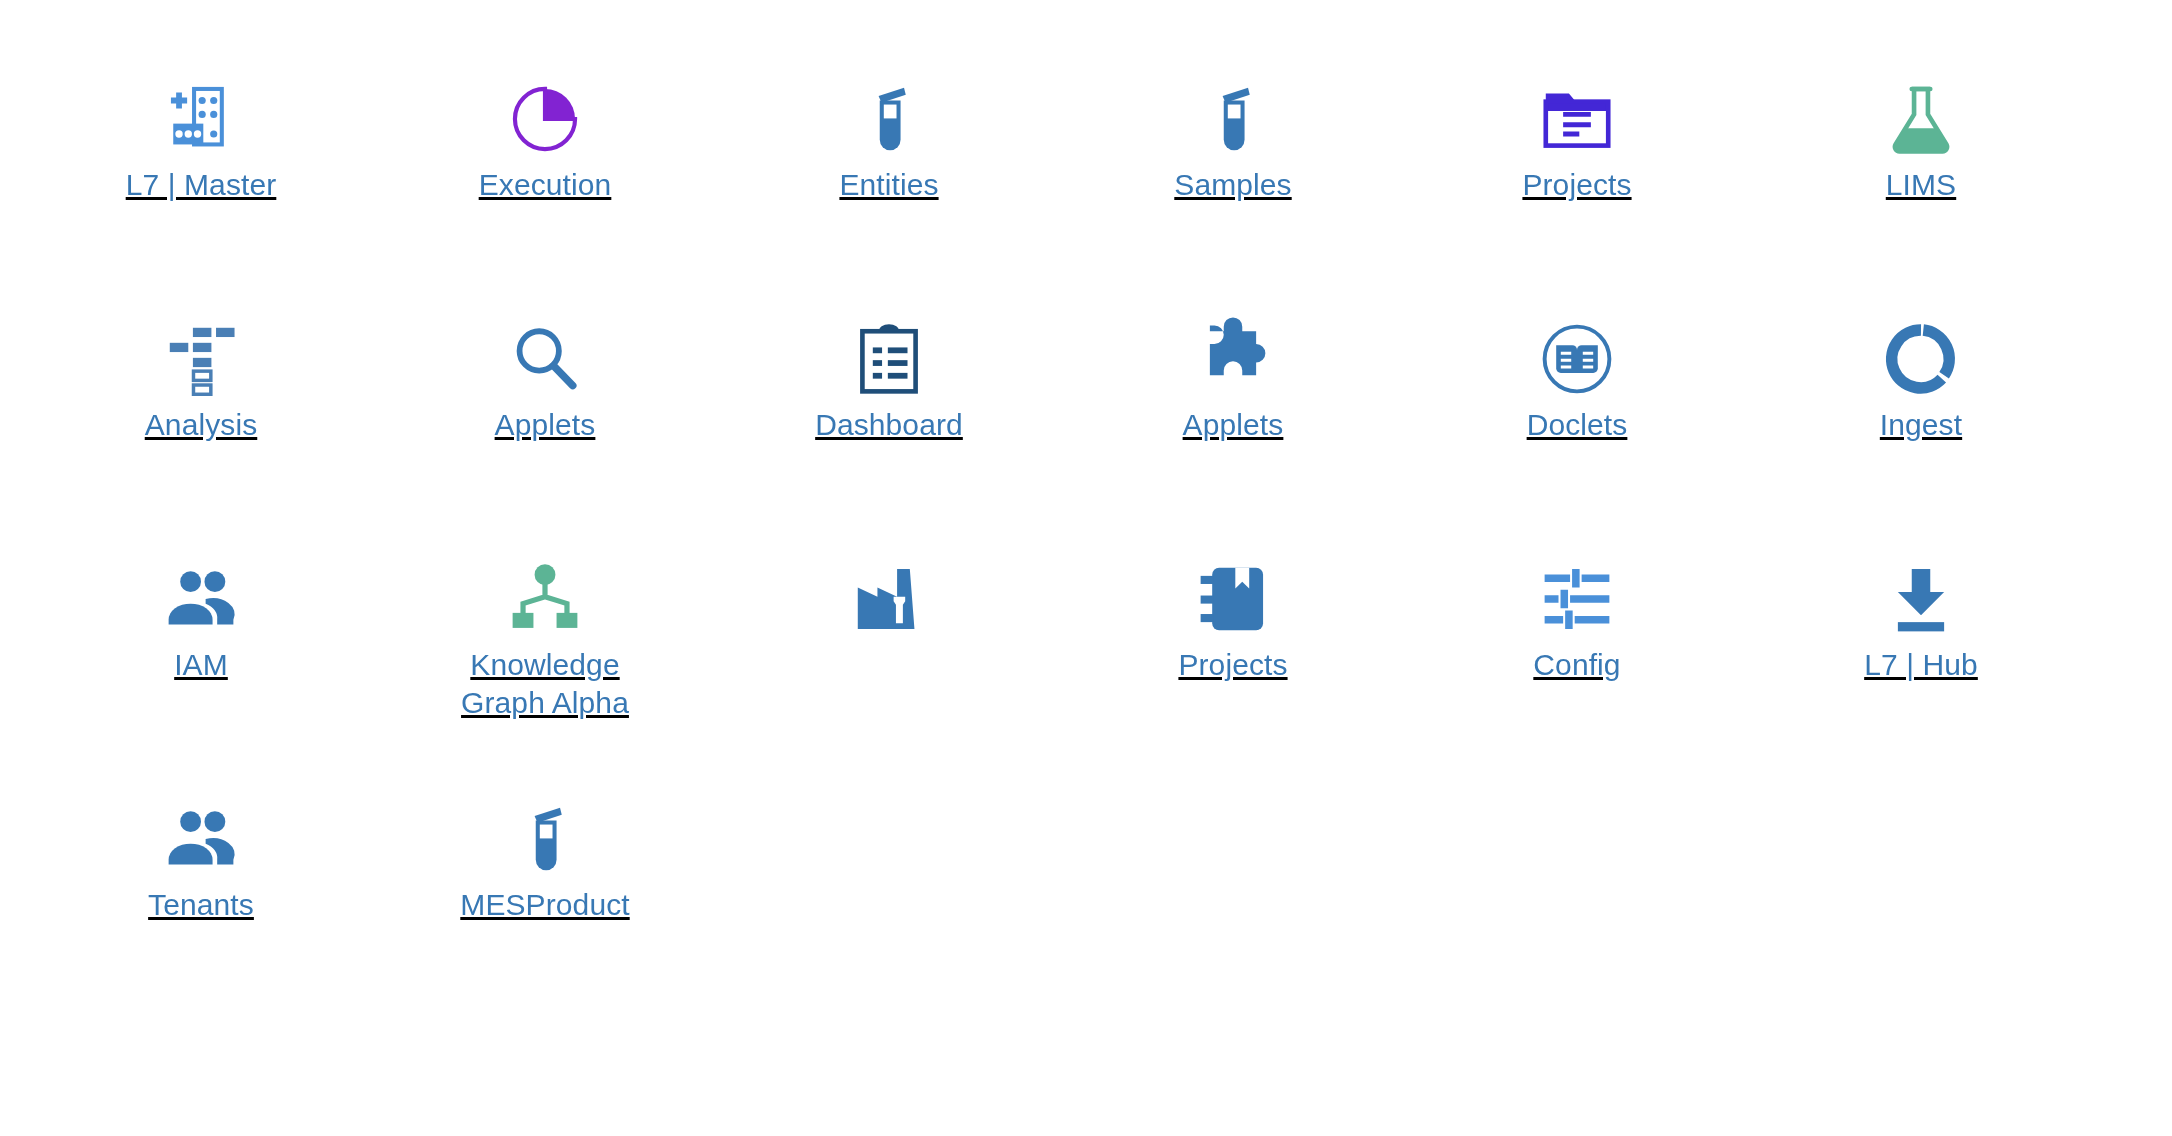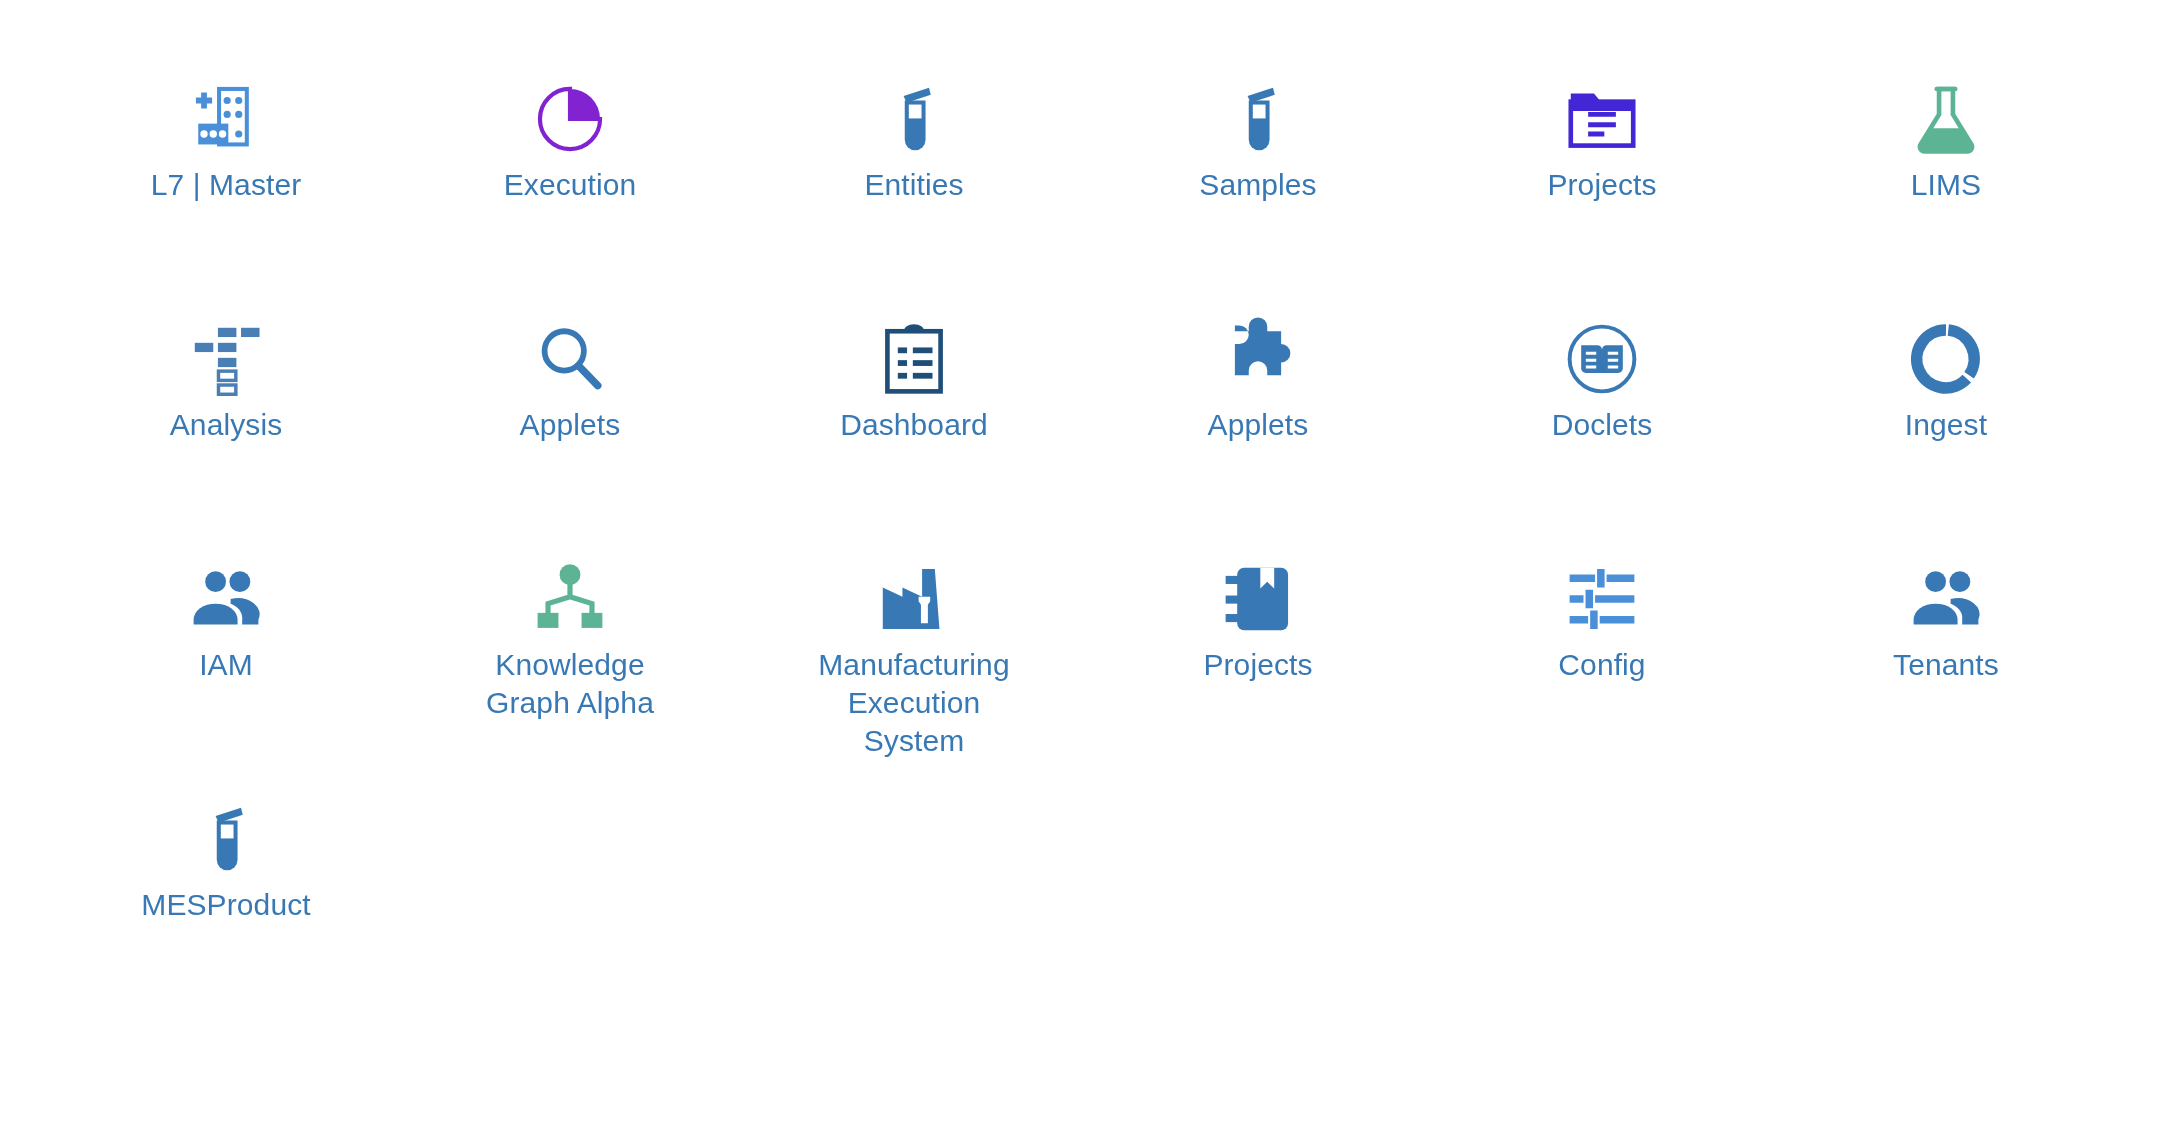--- a/index.html
+++ b/index.html
@@ -20,21 +20,22 @@
     width: 2172px;
     height: 1136px;
     padding: 40px 0 0 0;
     background: #ffffff;
   }
   .grid {
     display: grid;
     grid-template-columns: repeat(6, 344px);
     grid-auto-rows: 240px;
     justify-content: start;
-    padding-left: 54px;
+    padding-left: 29px;
+    text-decoration: underline;
   }
   .tile {
     display: flex;
     flex-direction: column;
     align-items: center;
     justify-content: flex-start;
     padding-top: 42px;
     cursor: pointer;
     user-select: none;
     background: transparent;
@@ -228,25 +229,20 @@
           <span class="ln">Graph Alpha</span>
         </div>
       </div>
       <div class="tile">
         <div class="tile-icon">
           <svg viewBox="0 0 64 64" fill="none">
         <path d="M5 22 L22 30 V22 L39 30 V6 h11 l4 52 H5 Z" fill="#3878b4"></path>
         <path d="M36 30 h10 v4 l-2 3 v16 h-6 V37 l-2 -3 Z" fill="#ffffff"></path>
       </svg>
         </div>
-        <div class="tile-label">
-          <span class="ln">Manufacturing</span>
-          <span class="ln">Execution</span>
-          <span class="ln">System</span>
-        </div>
       </div>
       <div class="tile">
         <div class="tile-icon">
           <svg viewBox="0 0 64 64" fill="none">
         <rect x="14" y="5" width="44" height="54" rx="6" fill="#3878b4"></rect>
         <path d="M34 5 h12 v18 l-6 -6 l-6 6 Z" fill="#ffffff"></path>
         <rect x="4" y="12" width="11" height="7" fill="#3878b4"></rect>
         <rect x="4" y="29" width="11" height="7" fill="#3878b4"></rect>
         <rect x="4" y="45" width="11" height="7" fill="#3878b4"></rect>
       </svg>
@@ -258,20 +254,29 @@
           <svg viewBox="0 0 64 64" fill="none">
         <path d="M4 14 h22 M36 14 h24 M4 32 h12 M26 32 h34 M4 50 h16 M30 50 h30" stroke="#4a90d9" stroke-width="6.5"></path>
         <path d="M31 6 v16 M21 24 v16 M25 42 v16" stroke="#4a90d9" stroke-width="6.5"></path>
       </svg>
         </div>
         <div class="tile-label">Config</div>
       </div>
       <div class="tile">
         <div class="tile-icon">
           <svg viewBox="0 0 64 64" fill="none">
+        <path d="M24 6 h16 v20 h12 L32 46 L12 26 h12 Z" fill="#3878b4"></path>
+        <rect x="12" y="52" width="40" height="8" fill="#3878b4"></rect>
+      </svg>
+        </div>
+        <div class="tile-label">L7 | Hub</div>
+      </div>
+      <div class="tile">
+        <div class="tile-icon">
+          <svg viewBox="0 0 64 64" fill="none">
         <circle cx="23" cy="17" r="9" fill="#3878b4"></circle>
         <circle cx="44" cy="17" r="9" fill="#3878b4"></circle>
         <path d="M4 50 a19 14 0 0 1 38 0 v4 H4 Z" fill="#3878b4"></path>
         <path d="M36 32 a19 14 0 0 1 24 18 v4 H46 v-4 a18 14 0 0 0 -10 -14 Z" fill="#3878b4"></path>
       </svg>
         </div>
         <div class="tile-label">Tenants</div>
       </div>
       <div class="tile">
         <div class="tile-icon">

